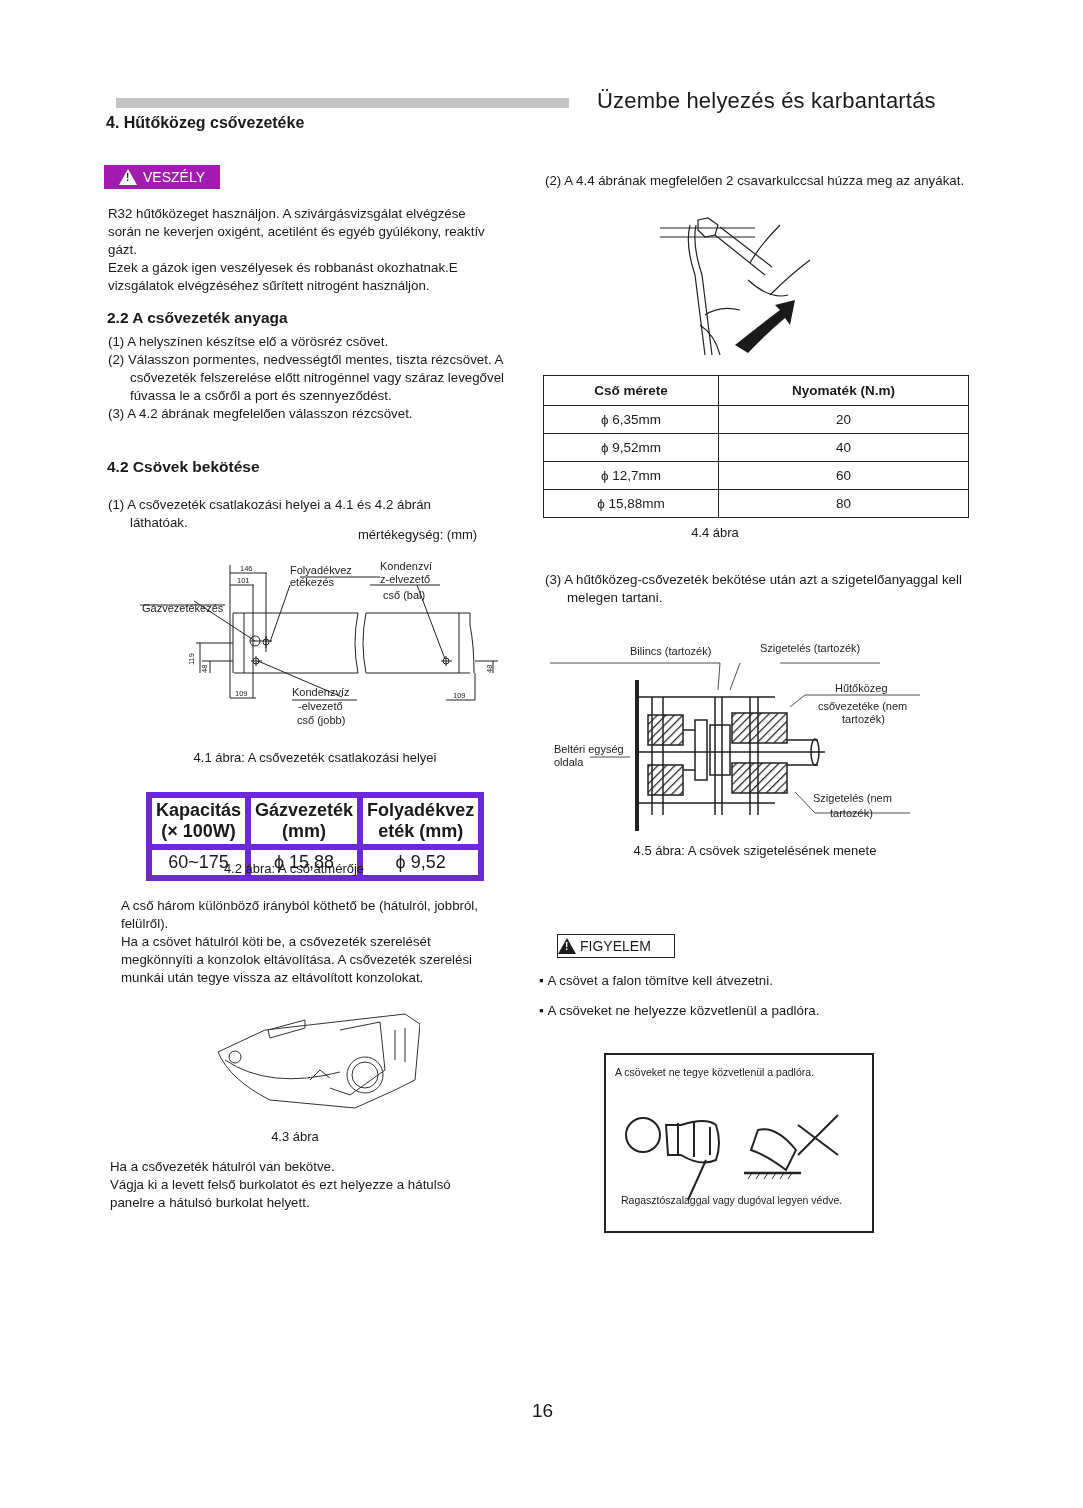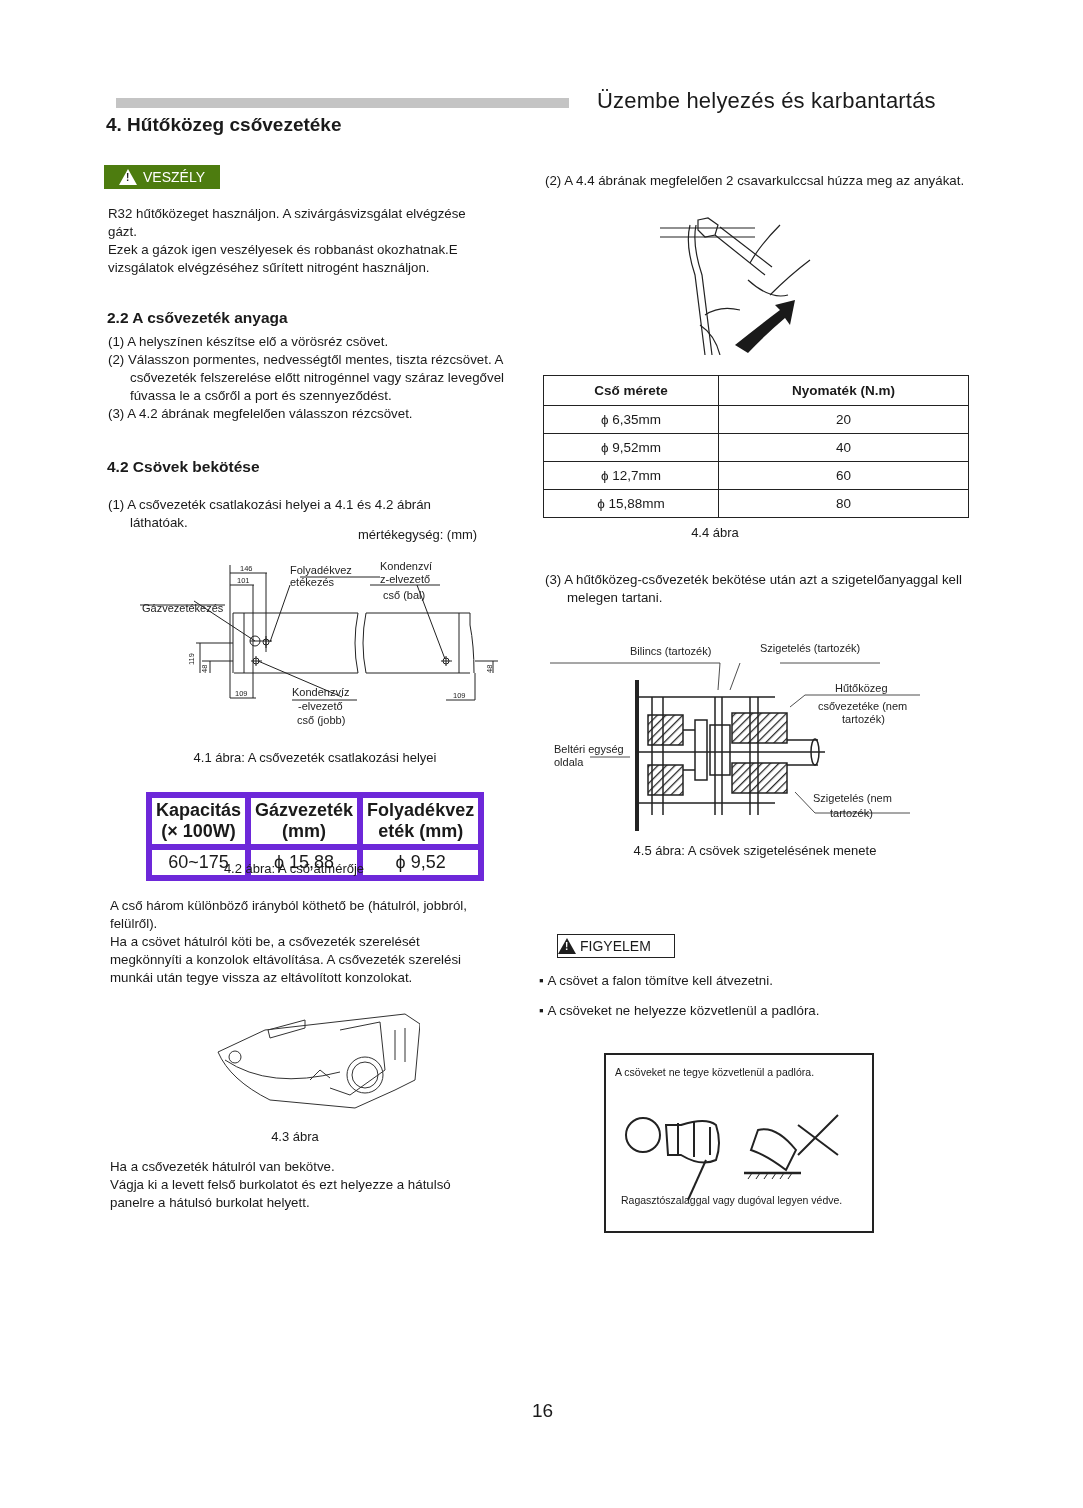--- a/index.html
+++ b/index.html
@@ -1,21 +1,21 @@
 <!DOCTYPE html>
 <html><head>
 <meta charset="utf-8">
 <style>
   html,body{margin:0;padding:0;background:#fff;}
   body{width:1083px;height:1508px;position:relative;font-family:"Liberation Sans",sans-serif;color:#1a1a1a;overflow:hidden;}
   .abs{position:absolute;}
   .hdr-bar{left:116px;top:98px;width:453px;height:10px;background:#c4c4c4;}
   .hdr-title{left:597px;top:88px;font-size:22px;font-weight:normal;letter-spacing:0.2px;}
-  .sec-title{left:106px;top:114px;font-size:19px;font-weight:bold;}
-  .danger{left:104px;top:165px;width:116px;height:24px;background:#4d7c0f;color:#fff;font-size:14px;display:flex;align-items:center;justify-content:center;gap:6px;}
+  .sec-title{left:106px;top:114px;font-size:16px;font-weight:bold;}
+  .danger{left:104px;top:165px;width:116px;height:24px;background:#a21caf;color:#fff;font-size:14px;display:flex;align-items:center;justify-content:center;gap:6px;}
   .tri{width:0;height:0;border-left:9px solid transparent;border-right:9px solid transparent;border-bottom:16px solid #fff;position:relative;}
   .tri::after{content:"!";position:absolute;left:-2px;top:3px;font-size:10px;font-weight:bold;color:#1e1e1e;}
   .tri.dark{border-bottom-color:#1e1e1e;}
   .tri.dark::after{color:#fff;}
   .p{font-size:13.3px;line-height:18px;}
   .h2{font-size:15.5px;font-weight:bold;}
   .li{padding-left:22px;text-indent:-22px;}
   table{border-collapse:collapse;}
   .t1 td,.t1 th{border:6px solid #6d28d9;font-size:18px;text-align:center;padding:2px 4px;}
   .t1 th{font-weight:bold;}
@@ -34,20 +34,21 @@
 <div class="abs hdr-title">Üzembe helyezés és karbantartás</div>
 <div class="abs sec-title">4. Hűtőközeg csővezetéke</div>
 
 <div class="abs danger">
   <span class="tri"></span>
   <span>VESZÉLY</span>
 </div>
 
 <div class="abs p" style="left:108px;top:205px;width:420px;">
   <div>R32 hűtőközeget használjon. A szivárgásvizsgálat elvégzése</div>
+  <div>során ne keverjen oxigént, acetilént és egyéb gyúlékony, reaktív</div>
   <div>gázt.</div>
   <div>Ezek a gázok igen veszélyesek és robbanást okozhatnak.E</div>
   <div>vizsgálatok elvégzéséhez sűrített nitrogént használjon.</div>
 </div>
 
 <div class="abs h2" style="left:107px;top:309px;">2.2 A csővezeték anyaga</div>
 <div class="abs p" style="left:108px;top:333px;width:400px;">
   <div class="li">(1) A helyszínen készítse elő a vörösréz csövet.</div>
   <div class="li">(2) Válasszon pormentes, nedvességtől mentes, tiszta rézcsövet. A csővezeték felszerelése előtt nitrogénnel vagy száraz levegővel fúvassa le a csőről a port és szennyeződést.</div>
   <div class="li">(3) A 4.2 ábrának megfelelően válasszon rézcsövet.</div>
@@ -108,21 +109,21 @@
   </tr>
   <tr>
     <td style="height:18px;">60~175</td>
     <td>ϕ 15,88</td>
     <td>ϕ 9,52</td>
   </tr>
 </tbody>
   </table>
 <div class="abs caption" style="left:146px;top:861px;width:296px;">4.2 ábra: A cső átmérője</div>
 
-<div class="abs p" style="left:110px;top:897px;width:410px;">
+<div class="abs p" style="left:121px;top:897px;width:410px;">
   <div>A cső három különböző irányból köthető be (hátulról, jobbról,</div>
   <div>felülről).</div>
   <div>Ha a csövet hátulról köti be, a csővezeték szerelését</div>
   <div>megkönnyíti a konzolok eltávolítása. A csővezeték szerelési</div>
   <div>munkái után tegye vissza az eltávolított konzolokat.</div>
 </div>
 
 <svg class="abs" style="left:210px;top:1000px;" width="210" height="115">
   <g stroke="#333" fill="none" stroke-width="1">
     <path d="M8 52 L55 30 L195 14 L210 24 L205 80 L185 90 L145 108 L60 100 Q20 80 8 52 Z"></path>

